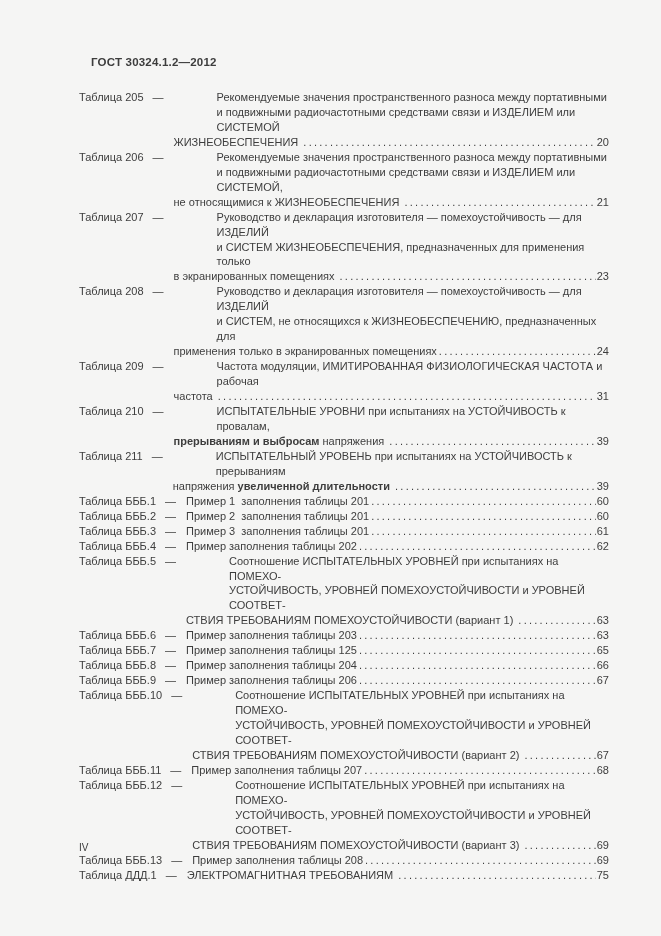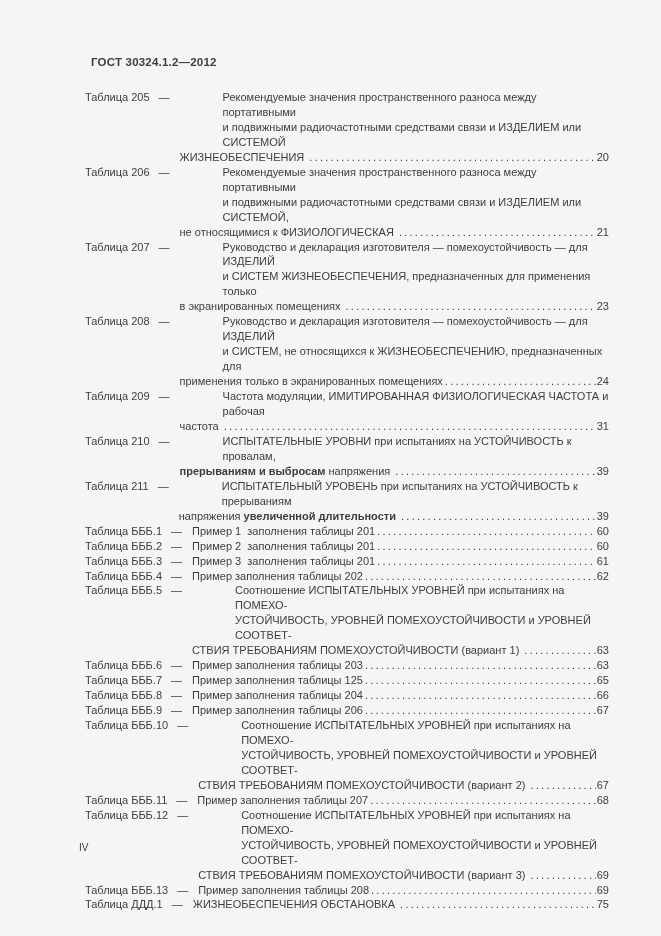--- a/index.html
+++ b/index.html
@@ -13,21 +13,21 @@
   .page { position:relative; width:661px; height:936px; }
 
   .doc-header {
     position:absolute; left:79px; top:56px;
     font-size:11.5px; font-weight:bold; letter-spacing:0.2px;
     white-space:nowrap;
     padding-left:12px;
   }
 
   .toc {
-    position:absolute; left:85px; right:52px; top:90px;
+    position:absolute; left:79px; right:52px; top:90px;
     font-size:11px; line-height:14.95px;
   }
 
   .entry { display:flex; align-items:flex-start; }
   .entry-label { white-space:nowrap; flex:0 0 auto; }
   .entry-dash  { flex:0 0 auto; margin:0 10px 0 9px; }
   .entry-body  { flex:1 1 auto; min-width:0; }
   .entry-line  { display:block; white-space:pre-wrap;margin-left:43px; }
   .entry-lastline { display:flex; align-items:flex-start; }
   .t-pre, .t-bold, .t-post { white-space:pre; flex:0 0 auto; }
@@ -73,21 +73,21 @@
     </span>
   </div>
 
   <div class="entry">
     <span class="entry-label">Таблица 206</span>
     <span class="entry-dash">—</span>
     <span class="entry-body">
       <span class="entry-line">Рекомендуемые значения пространственного разноса между портативными</span>
           <span class="entry-line">и подвижными радиочастотными средствами связи и ИЗДЕЛИЕМ или СИСТЕМОЙ,</span>
           <span class="entry-lastline">
-        <span class="t-pre">не относящимися к ФИЗИОЛОГИЧЕСКАЯ </span>
+        <span class="t-pre">не относящимися к ЖИЗНЕОБЕСПЕЧЕНИЯ </span>
         <span class="t-bold"></span>
         <span class="t-post"></span>
         <span class="dots"></span>
         <span class="pagenum">21</span>
       </span>
     </span>
   </div>
 
   <div class="entry">
     <span class="entry-label">Таблица 207</span>
@@ -352,21 +352,21 @@
         <span class="pagenum">69</span>
       </span>
     </span>
   </div>
 
   <div class="entry">
     <span class="entry-label">Таблица ДДД.1</span>
     <span class="entry-dash">—</span>
     <span class="entry-body">
       <span class="entry-lastline">
-        <span class="t-pre">ЖИЗНЕОБЕСПЕЧЕНИЯ ОБСТАНОВКА </span>
+        <span class="t-pre">ЭЛЕКТРОМАГНИТНАЯ ТРЕБОВАНИЯМ </span>
         <span class="t-bold"></span>
         <span class="t-post"></span>
         <span class="dots"></span>
         <span class="pagenum">75</span>
       </span>
     </span>
   </div>
 </div>
 
   <div class="doc-footer">IV</div>

